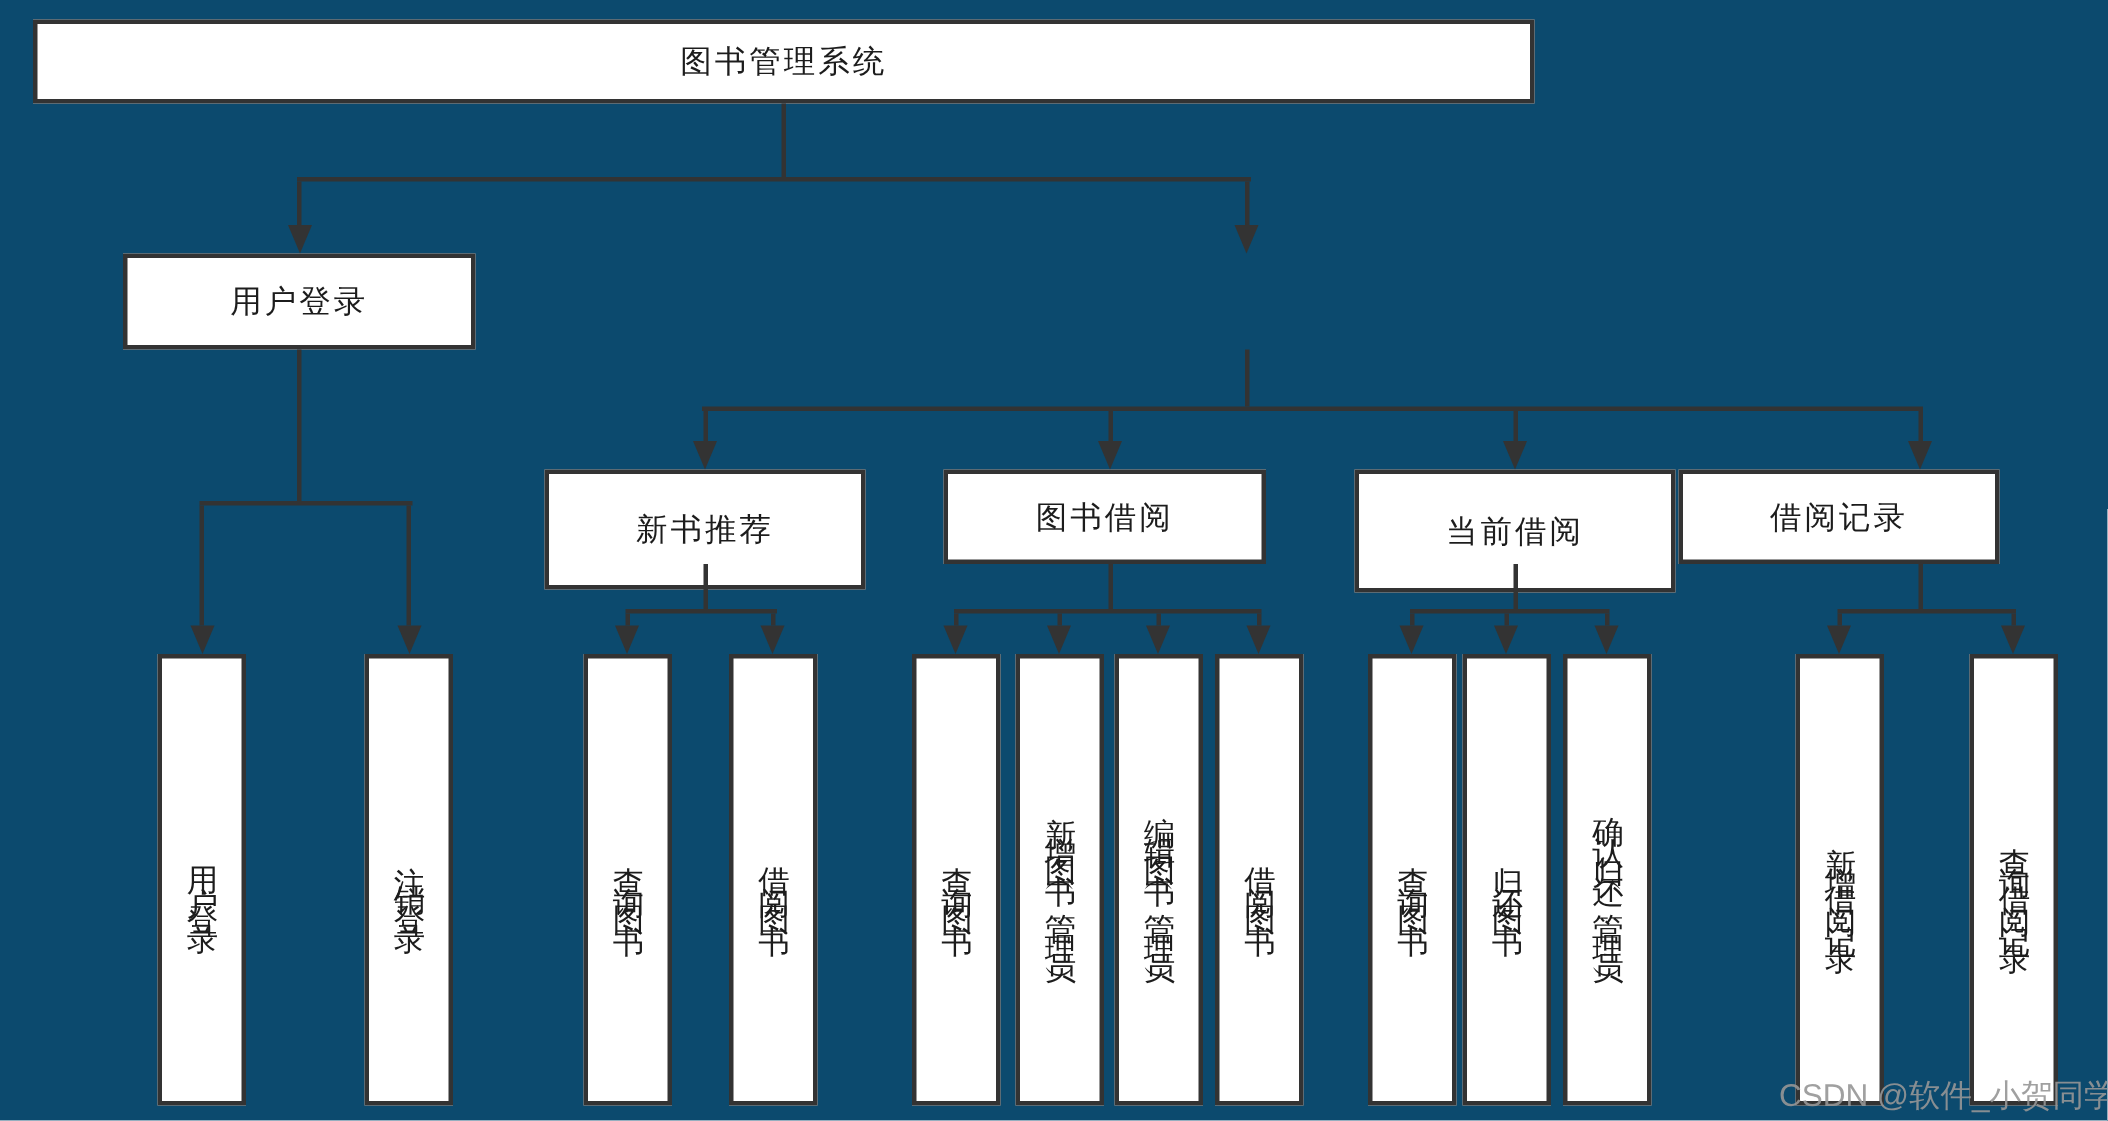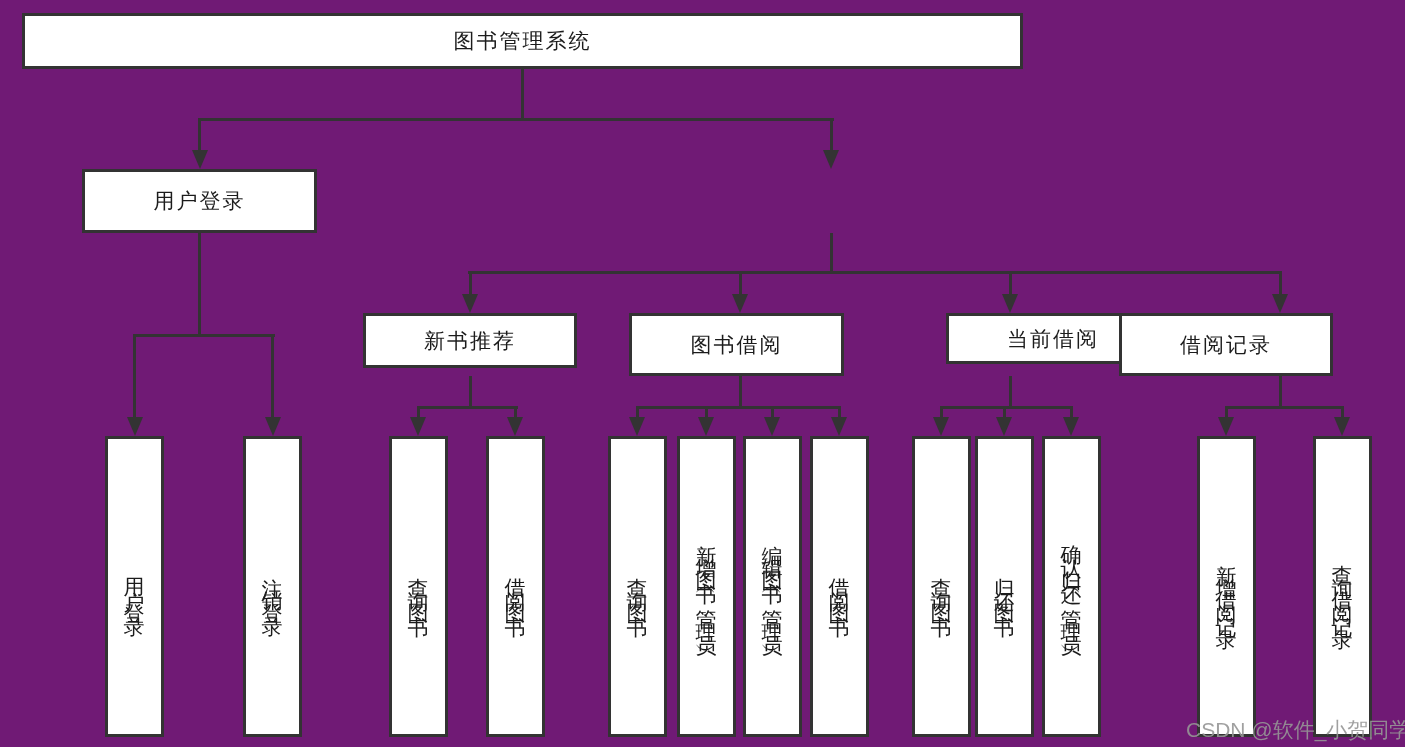--- a/index.html
+++ b/index.html
@@ -3,21 +3,21 @@
 <meta charset="utf-8">
 <style>
   * { margin: 0; padding: 0; box-sizing: border-box; }
   html, body { background: #ffffff; }
   body { font-family: "Liberation Sans", sans-serif; }
 
   .canvas {
     position: relative;
     width: 1405px;
     height: 747px;
-    background: #701a75;
+    background: #0c4a6e;
     overflow: hidden;
   }
 
   
   .node {
     position: absolute;
     border: 3px solid #333333;
     background: #ffffff;
     display: flex;
     align-items: center;
@@ -62,29 +62,29 @@
 
   <div class="node hnode" style="left:22px; top:13px; width:1001px; height:56px;">
     <span>图书管理系统</span>
   </div>
 
   <div class="node hnode" style="left:82px; top:169px; width:235px; height:64px;">
     <span>用户登录</span>
   </div>
 
 
-  <div class="node hnode" style="left:363px; top:313px; width:214px; height:55px;">
+  <div class="node hnode" style="left:363px; top:313px; width:214px; height:80px;">
     <span>新书推荐</span>
   </div>
 
   <div class="node hnode" style="left:629px; top:313px; width:215px; height:63px;">
     <span>图书借阅</span>
   </div>
 
-  <div class="node hnode" style="left:903px; top:313px; width:214px; height:51px;margin-left:43px;">
+  <div class="node hnode" style="left:903px; top:313px; width:214px; height:82px;">
     <span>当前借阅</span>
   </div>
 
   <div class="node hnode" style="left:1119px; top:313px; width:214px; height:63px;">
     <span>借阅记录</span>
   </div>
 
   <div class="node leaf" style="left:105px; top:436px; width:59px; height:301px;">
     <span class="vtext">用户登录</span>
   </div>

